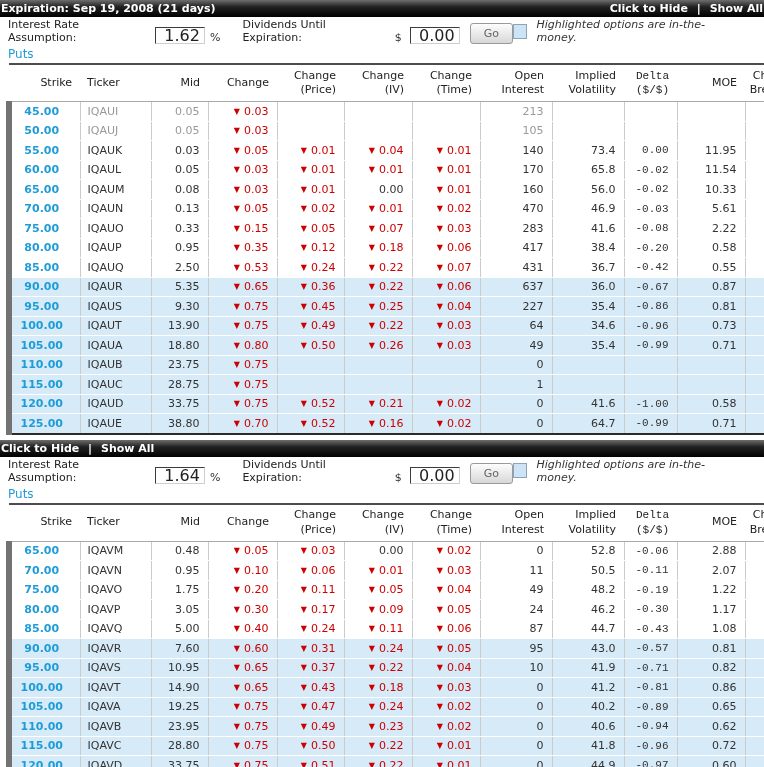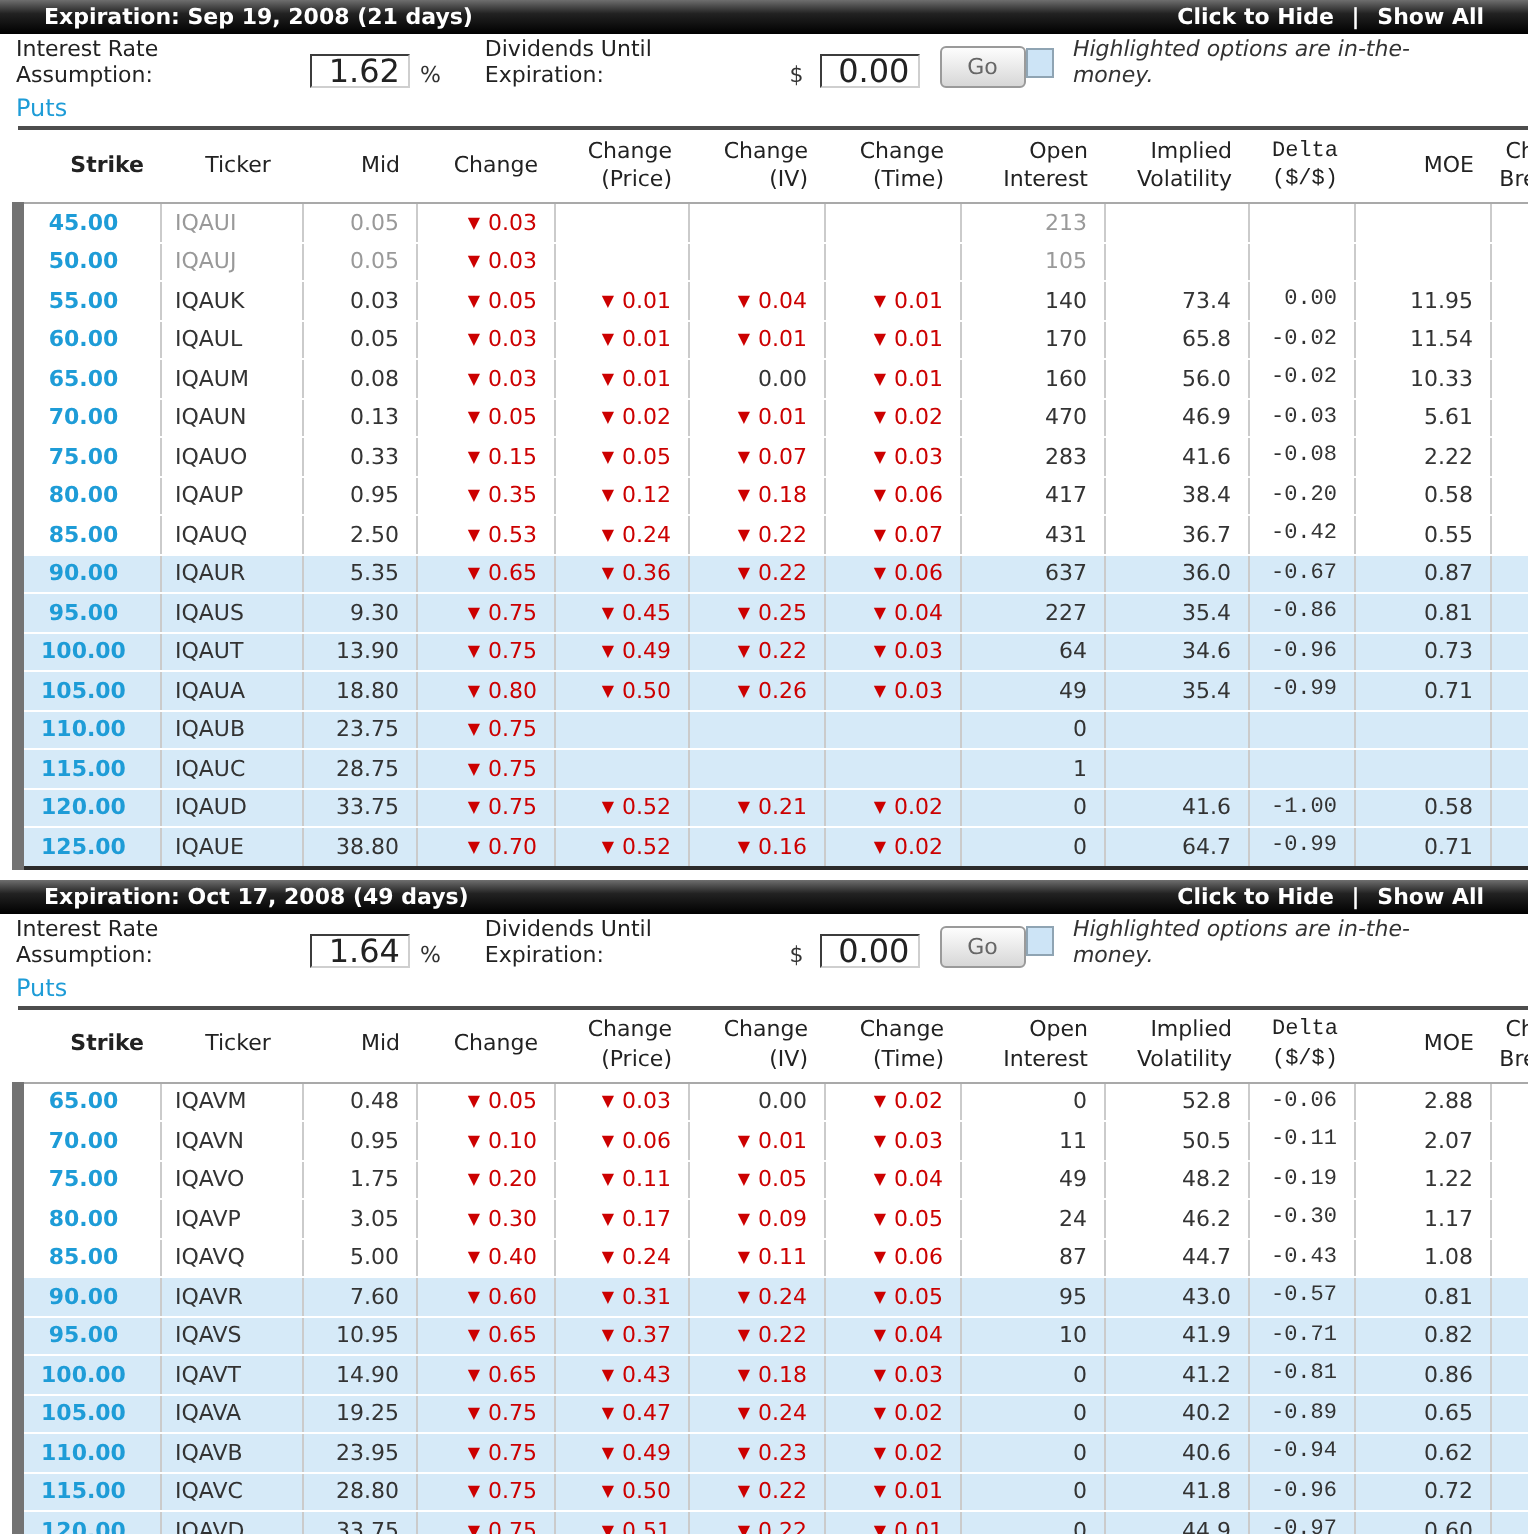--- a/index.html
+++ b/index.html
@@ -4,21 +4,21 @@
 <style>
   html,body{margin:0;padding:0;}
   body{
     width:764px;height:767px;overflow:hidden;background:#fff;
     font-family:"DejaVu Sans","Liberation Sans",sans-serif;
     font-size:11px;color:#333;
   }
   .section{margin:0;}
   .bar{
     height:17px;display:flex;justify-content:space-between;align-items:center;
-    padding:0 22px;color:#fff;font-weight:bold;
+    padding:0 1px;color:#fff;font-weight:bold;
     background:linear-gradient(to bottom,#6e6e6e 0%,#222 40%,#000 100%);
   }
   .bar a{color:#fff;text-decoration:none;font-weight:bold;cursor:pointer;}
   .bar .sep{margin:0 5px;color:#fff;}
   .controls{display:flex;align-items:flex-end;height:27px;padding:0 8px;}
   .ctl-label{color:#222;}
   input.num{
     width:40px;height:15px;margin-left:8px;padding:0 4px;
     border:1px solid;border-color:#3c3c3c #cfcfcf #cfcfcf #3c3c3c;
     font-family:inherit;font-size:16px;text-align:right;color:#222;background:#fff;
@@ -37,22 +37,22 @@
   .puts{color:#1e9cd7;font-weight:normal;font-size:12px;padding:3px 8px 1px;height:15px;}
   table{
     border-collapse:collapse;table-layout:fixed;width:712px;margin-left:6px;margin-bottom:5px;
     border-top:2px solid #4d4d4d;border-bottom:2px solid #2b2b2b;
   }
   thead th{
     font-weight:normal;color:#222;height:36px;vertical-align:middle;
     text-align:right;padding:0 8px 0 0;white-space:pre-line;line-height:1.3;
     border-bottom:1px solid #a9a9a9;
   }
-  thead th.c0{font-weight:bold;}
-  thead th.c1{text-align:center;padding:0 0 0 7px;}
+  thead th.c0{font-weight:normal;}
+  thead th.c1{text-align:left;padding:0 0 0 7px;}
   .c0{width:63px;} .c1{width:64px;} .c2{width:49px;} .c3{width:61px;}
   .c4{width:59px;} .c5{width:60px;} .c6{width:60px;} .c7{width:64px;}
   .c8{width:64px;} .c9{width:45px;font-family:Liberation Mono, monospace;} .c10{width:60px;} .c11{width:63px;}
   tbody td{
     height:18.5px;padding:0 8px 0 0;text-align:right;
     border-right:1px solid #cbcbcb;border-bottom:1px solid #fff;
     overflow:hidden;white-space:nowrap;
   }
   tbody td.c0{border-left:6px solid #737373;text-align:center;}
   tbody td.c1{text-align:left;padding:0 0 0 7px;}
@@ -351,21 +351,20 @@
             <td class="c9">-0.99</td>
             <td class="c10">0.71</td>
             <td class="c11">53.13</td>
           </tr>
         </tbody>
     </table>
   </div>
 
   <div class="section">
     <div class="bar">
-      <span>Expiration: Oct 17, 2008 (49 days)</span>
       <span class="bar-links">
         <a>Click to Hide</a>
         <span class="sep">|</span>
         <a>Show All</a>
       </span>
     </div>
     <div class="controls">
       <span class="ctl-label">Interest Rate Assumption:</span>
       <input class="num" type="text" value="1.64" style="">
       <span class="after">%</span>

